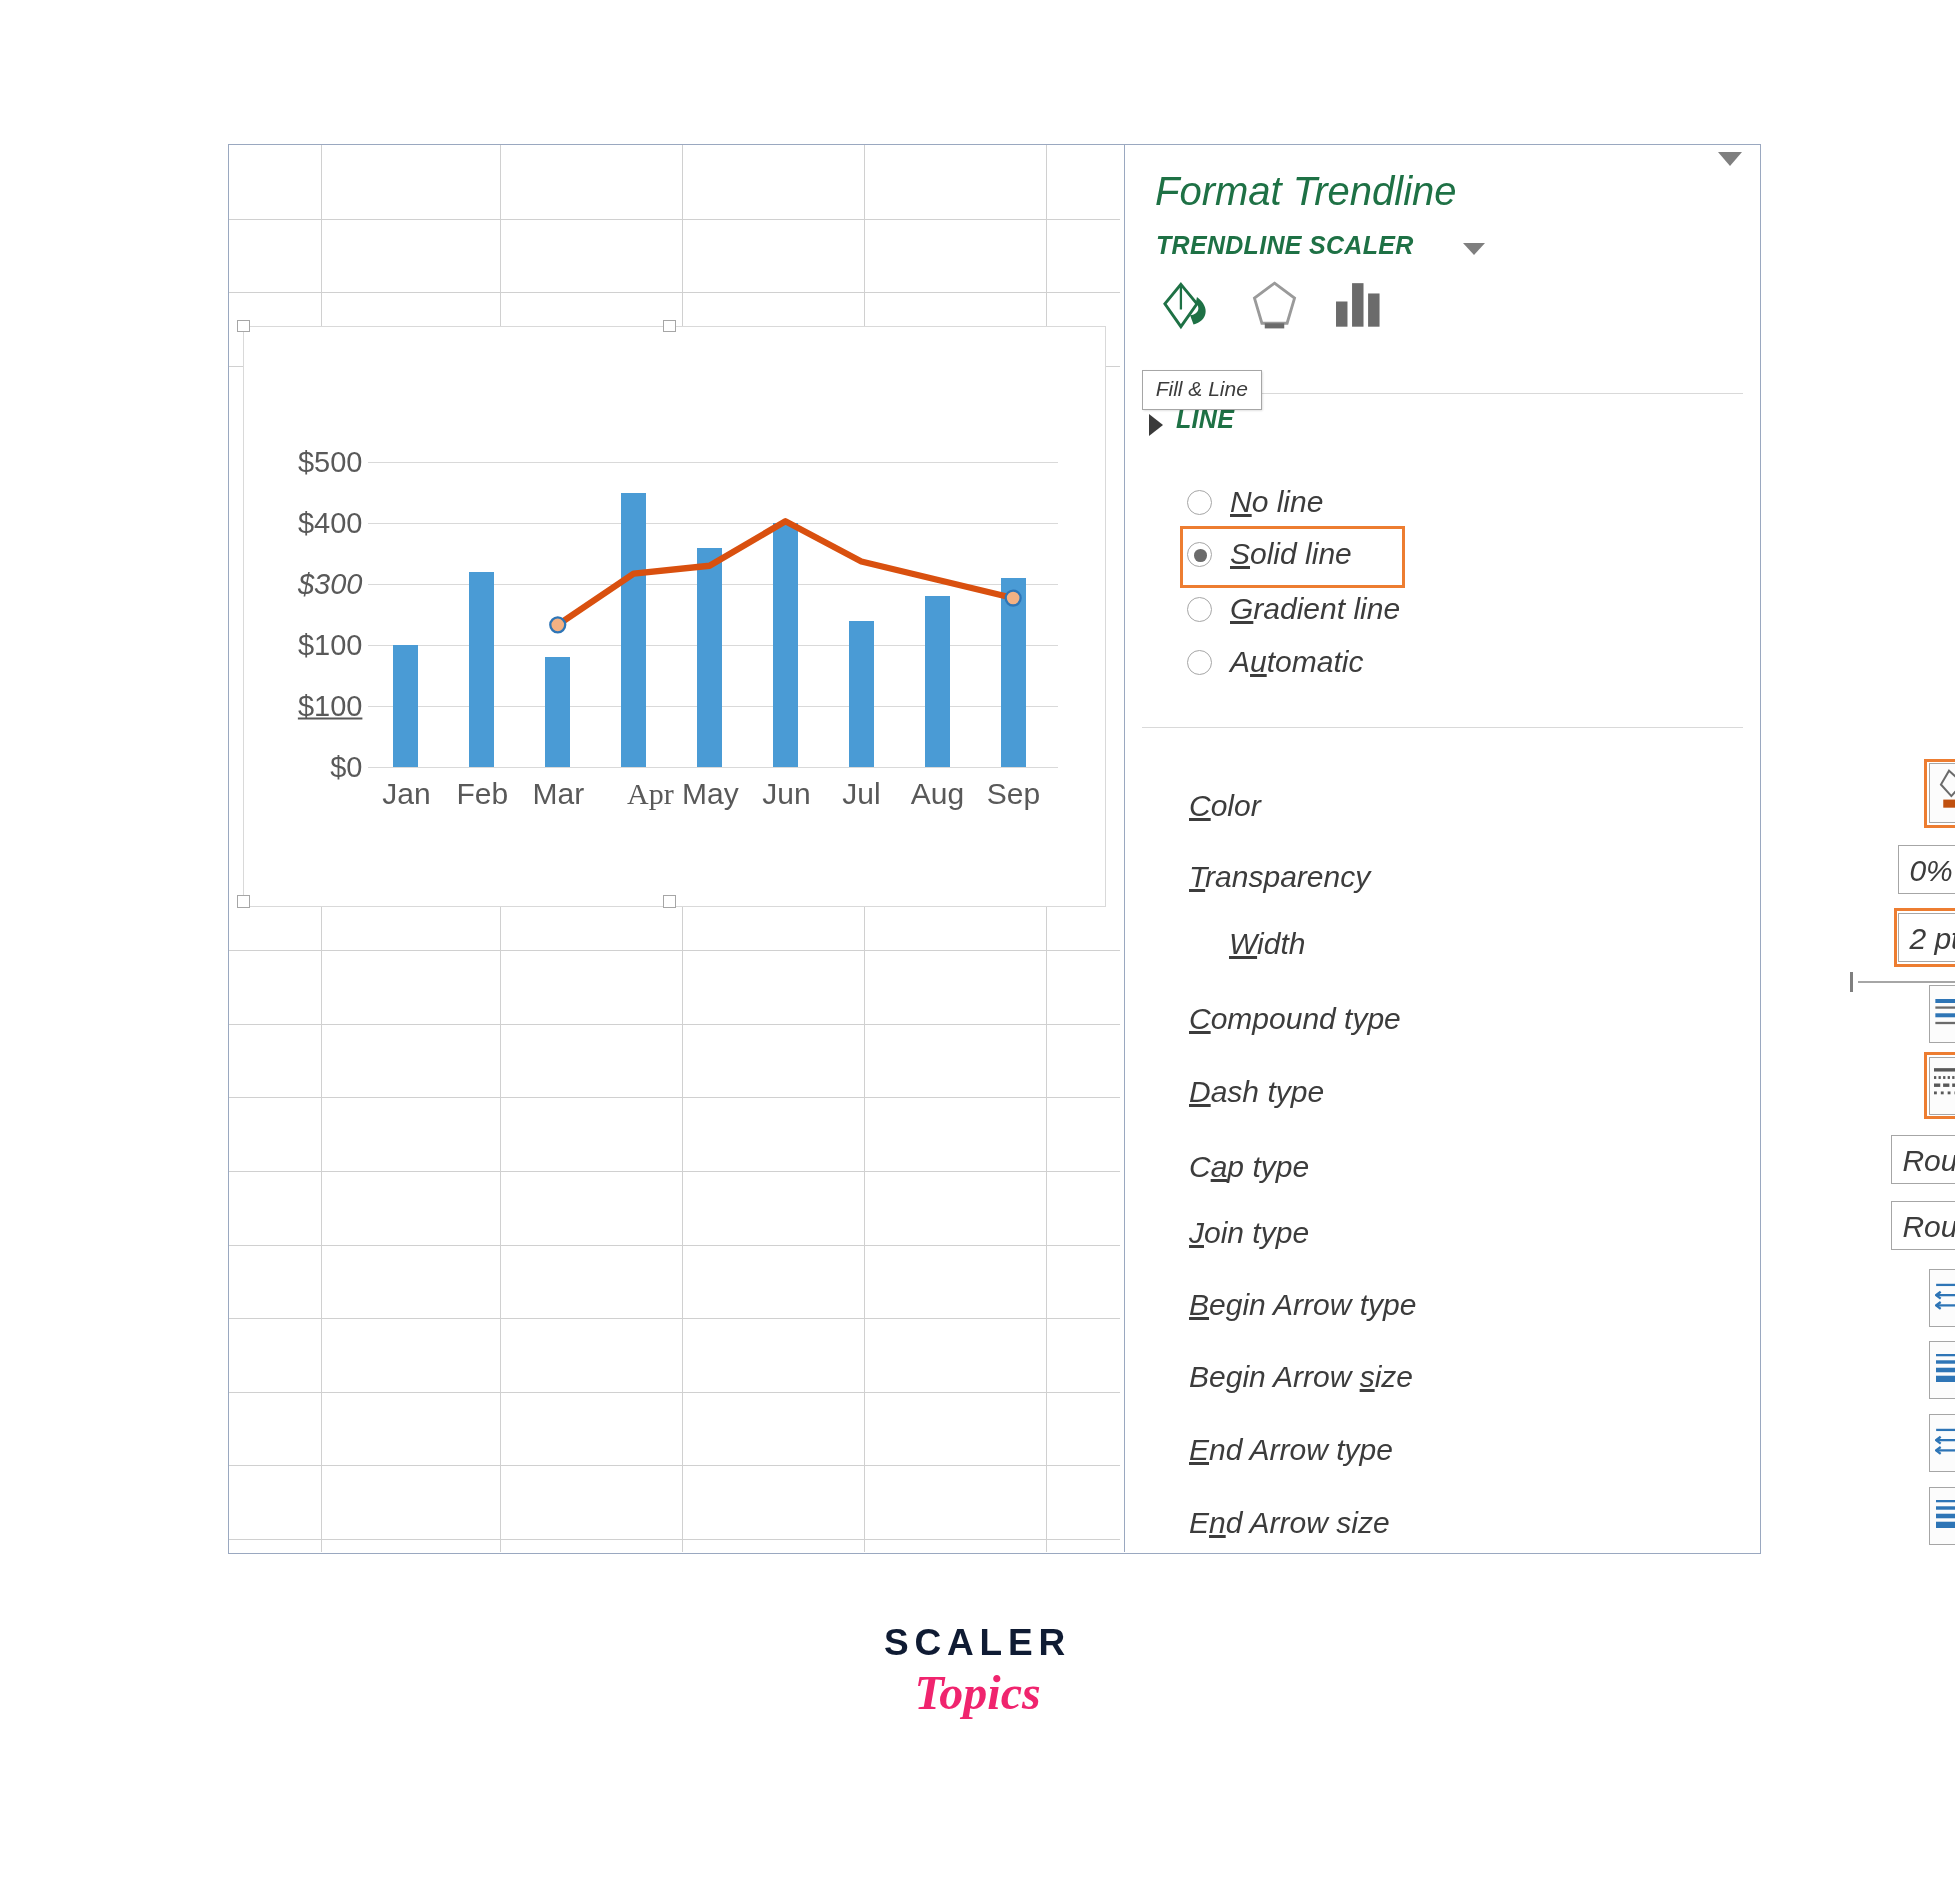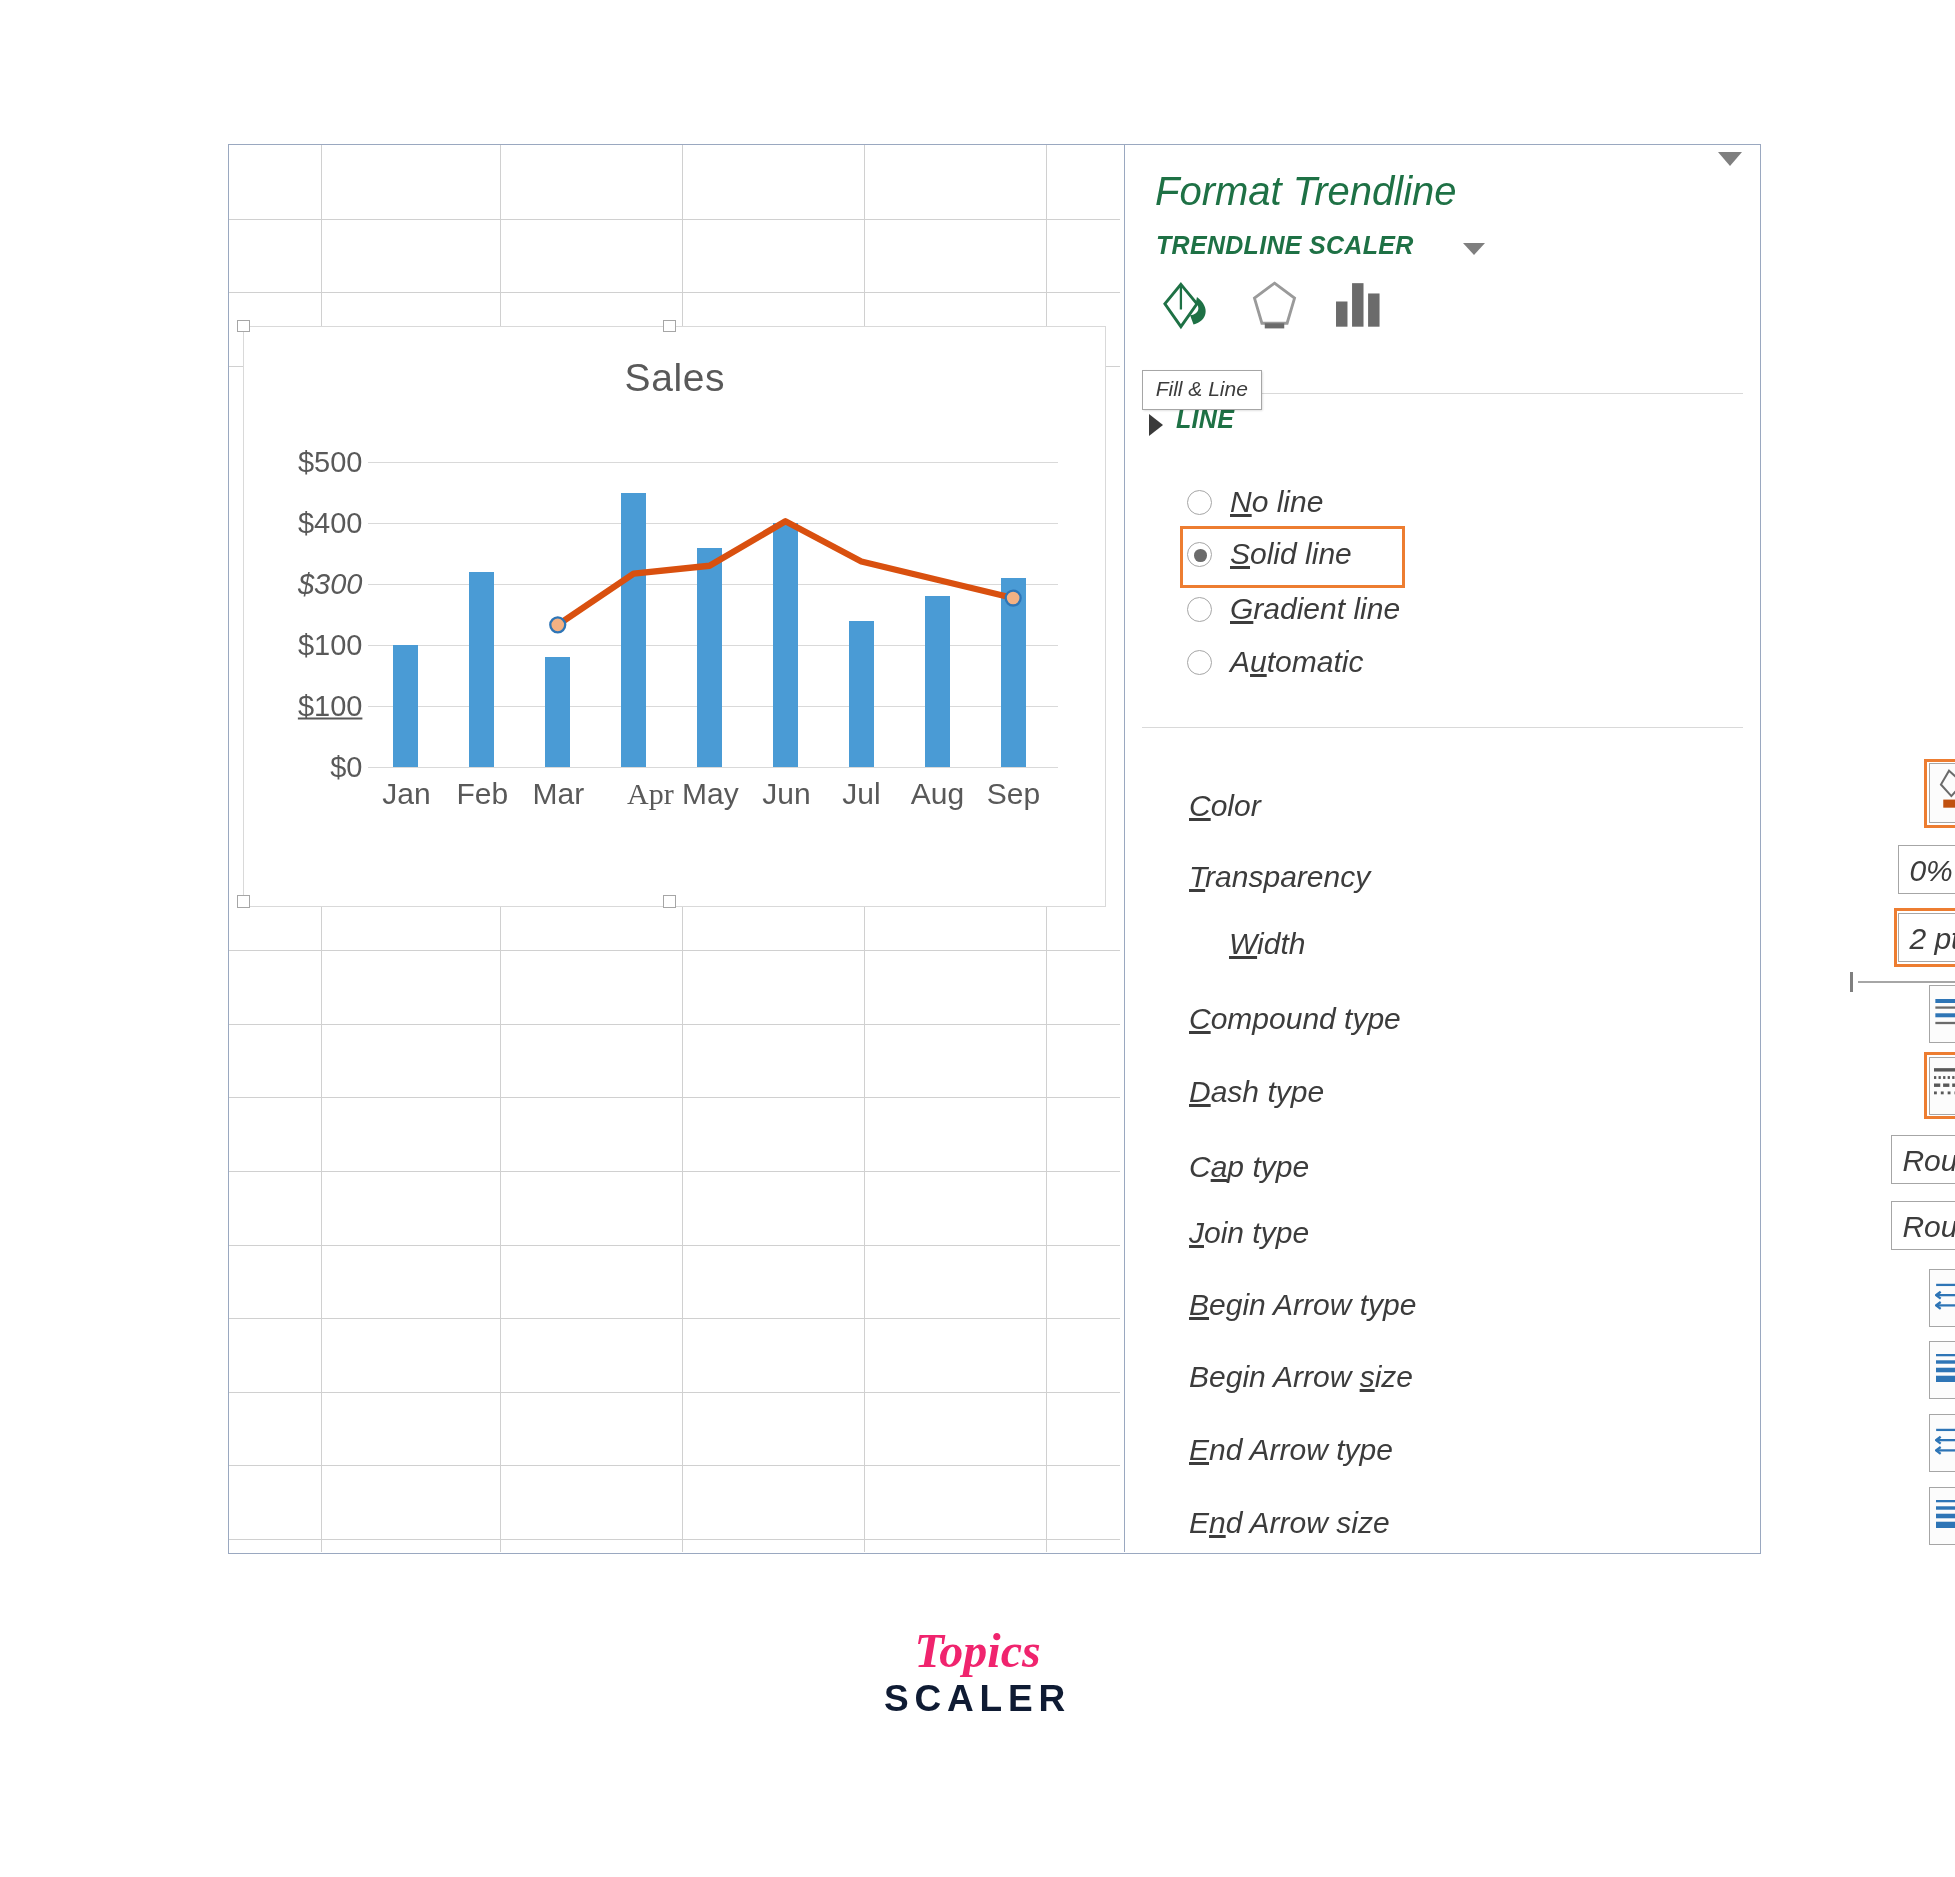--- a/index.html
+++ b/index.html
@@ -259,21 +259,20 @@
     <div class="hgrid" style="top:1320px"></div>
     <div class="hgrid" style="top:1394px"></div>
 
     <div id="chart-object">
 
       <div class="sel-handle" style="left:-7.5px;  top:-7.5px;"></div>
       <div class="sel-handle" style="left:419px;  top:-7.5px;"></div>
       <div class="sel-handle" style="left:-7.5px;  top:568px;"></div>
       <div class="sel-handle" style="left:419px;  top:568px;"></div>
 
-      <div id="chart-title">Sales</div>
 
       <div id="plot">
 
         <div class="plotline" style="top:0px;"></div>
         <div class="plotline" style="top:61px;"></div>
         <div class="plotline" style="top:122px;"></div>
         <div class="plotline" style="top:183px;"></div>
         <div class="plotline" style="top:244px;"></div>
         <div class="plotline" style="top:305px;"></div>
 
@@ -509,16 +508,16 @@
         <rect x="0" y="24" width="50" height="8" fill="#2E75B6"></rect>
         <rect x="0" y="38" width="50" height="11" fill="#2E75B6"></rect>
       </svg>
 
     </div>
 
   </div>
 </div>
 
 <div id="logo">
+  <div id="logo-scaler">SCALER</div>
   <div id="logo-topics">Topics</div>
-  <div id="logo-scaler">SCALER</div>
 </div>
 
 
 </body></html>

